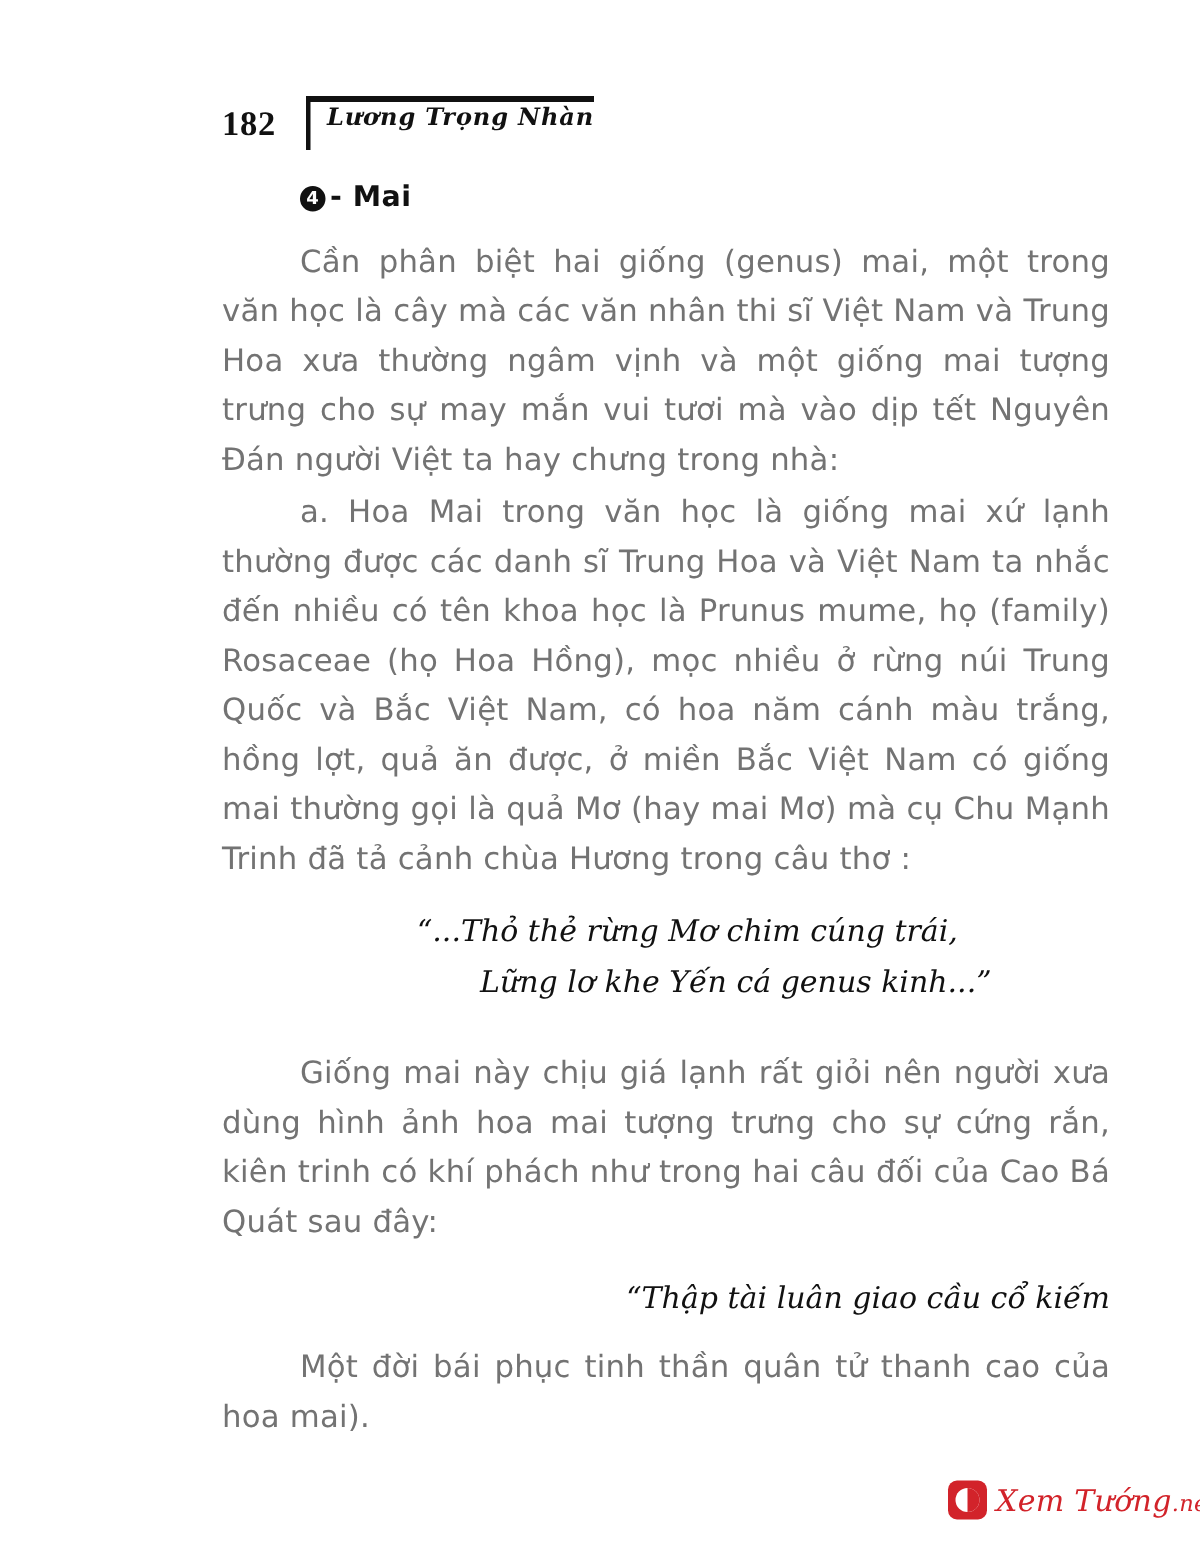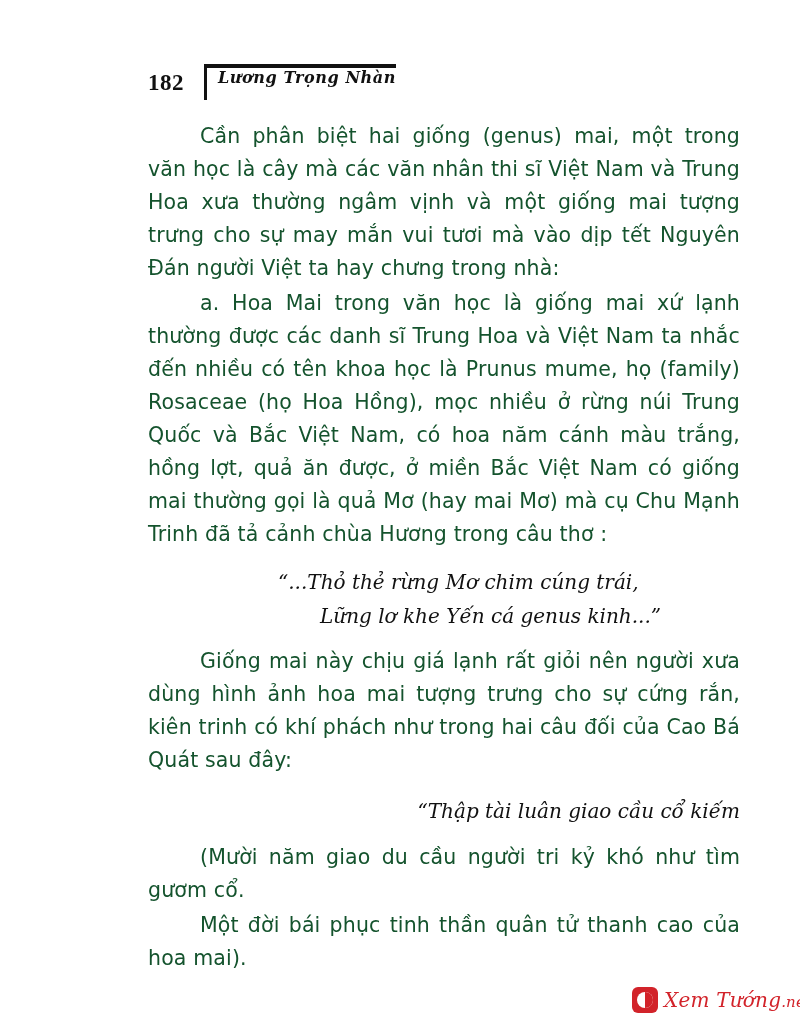--- a/index.html
+++ b/index.html
@@ -102,34 +102,34 @@
   }
 
   p.para {
     margin: 0 0 2px 0;
     font-family: "DejaVu Sans", sans-serif;
     font-size: 20.5px;
     line-height: 33px;
     text-align: justify;
     text-justify: inter-word;
     text-indent: 52px;
-    color: #14532d;
+    color: #737373;
     letter-spacing: 0.15px;
   }
   p.para.spaced-before {
     margin-top: 0;
   }
 
   .verse {
     font-family: "DejaVu Serif", serif;
     font-style: italic;
     font-size: 20px;
     line-height: 34px;
     color: #111;
-    margin: 14px 0 12px 0;
+    margin: 14px 0 28px 0;
     text-indent: 0;
   }
   .verse .line1 { display: block; margin-left: 130px; }
   .verse .line2 { display: block; margin-left: 172px; }
 
   .verse2 {
     font-family: "DejaVu Serif", serif;
     font-style: italic;
     font-size: 20px;
     line-height: 36px;
@@ -195,37 +195,39 @@
 
   <div class="header">
     <div class="header-rule"></div>
     <div class="header-rule-v"></div>
     <div class="page-number">182</div>
     <div class="running-title">Lương Trọng Nhàn</div>
   </div>
 
   <div class="content">
 
+    <div class="section-head">
+      <span class="marker">4</span><span>- Mai</span>
+    </div>
 
     <p class="para">Cần phân biệt hai giống (genus) mai, một trong văn học là cây mà các văn nhân thi sĩ Việt Nam và Trung Hoa xưa thường ngâm vịnh và một giống mai tượng trưng cho sự may mắn vui tươi mà vào dịp tết Nguyên Đán người Việt ta hay chưng trong nhà:</p>
 
     <p class="para spaced-before">a. Hoa Mai trong văn học là giống mai  xứ lạnh thường được các danh sĩ Trung Hoa và Việt Nam ta nhắc đến nhiều có tên khoa học là Prunus mume, họ (family) Rosaceae (họ Hoa Hồng), mọc nhiều ở rừng núi Trung Quốc và Bắc Việt Nam, có hoa năm cánh màu trắng, hồng lợt, quả ăn được, ở miền Bắc Việt Nam có giống mai thường gọi là quả Mơ (hay mai Mơ) mà cụ Chu Mạnh Trinh đã tả cảnh chùa Hương trong câu thơ :</p>
 
     <div class="verse">
       <span class="line1">“...Thỏ thẻ rừng Mơ chim cúng trái,</span>
       <span class="line2">Lững lơ khe Yến cá genus kinh...”</span>
     </div>
 
     <p class="para">Giống mai này chịu giá lạnh rất giỏi nên người xưa dùng hình ảnh hoa mai tượng trưng cho sự cứng rắn, kiên trinh có khí phách như trong hai câu đối của  Cao Bá Quát sau đây:</p>
 
     <div class="verse2">
       <span class="line1">“Thập tài luân giao cầu cổ kiếm</span>
     </div>
 
-    <p class="para">(Mười năm giao du cầu người tri kỷ khó như tìm gươm cổ.</p>
 
     <p class="para spaced-before">Một đời bái phục tinh thần quân tử thanh cao của hoa mai).</p>
 
   </div>
 
   <div class="watermark">
     <div class="wm-badge"></div>
     <div class="wm-text"><span>Xem Tướng</span><span class="tld">.net</span></div>
   </div>
 

